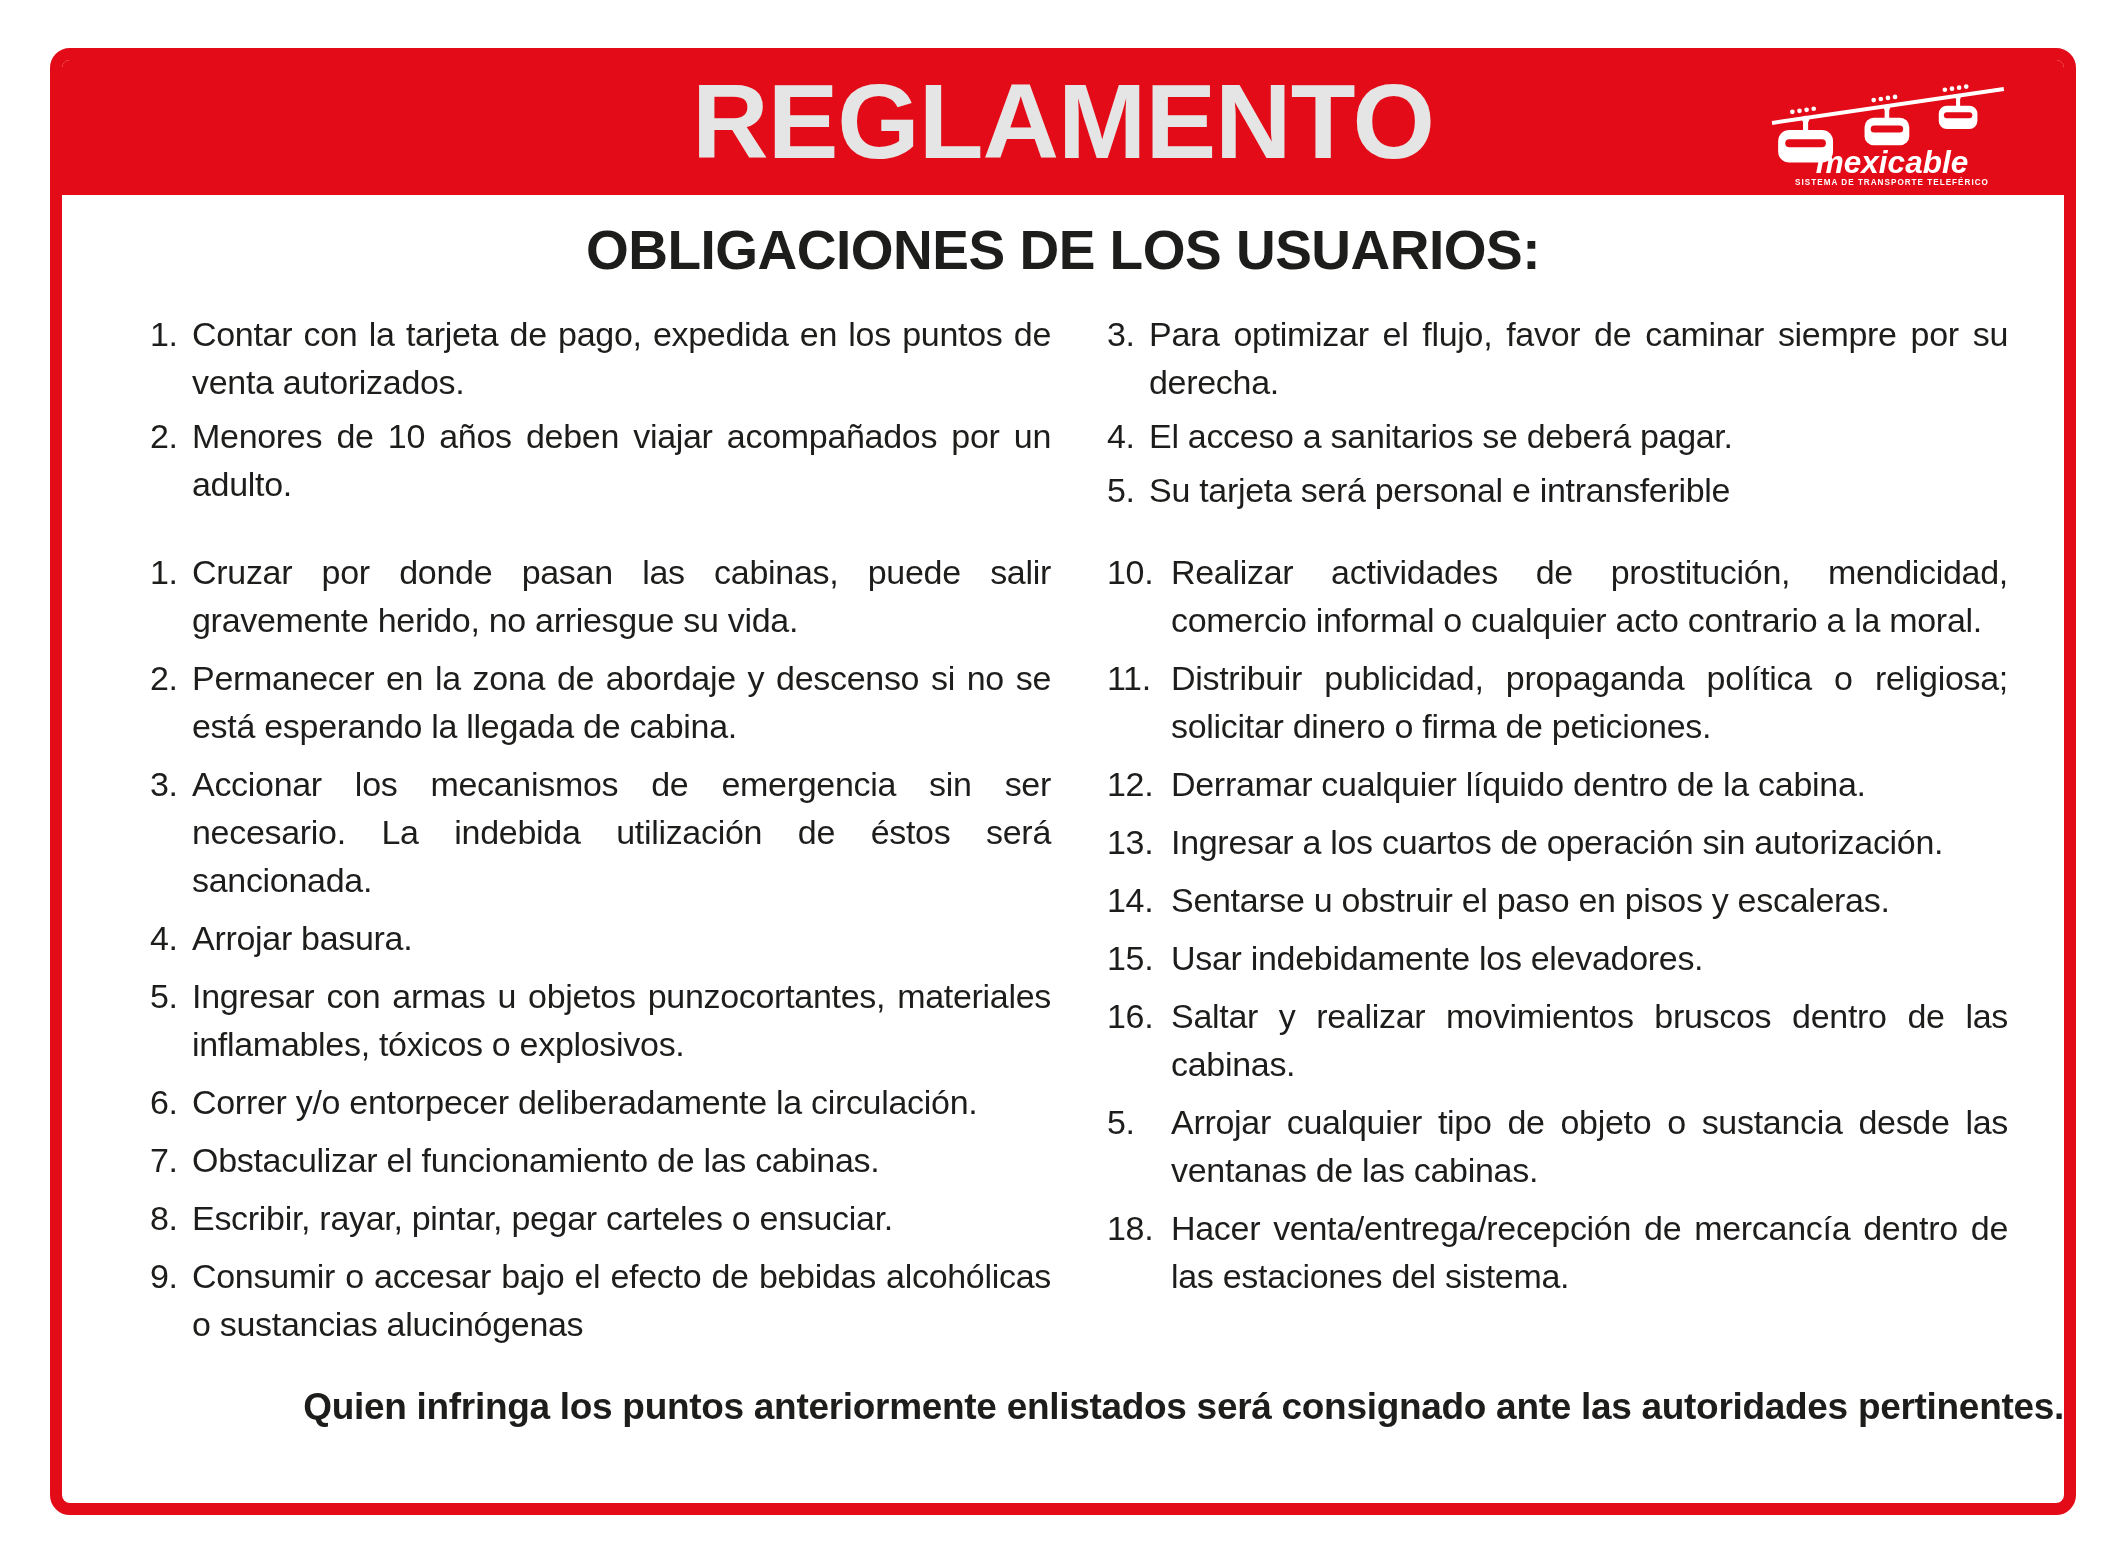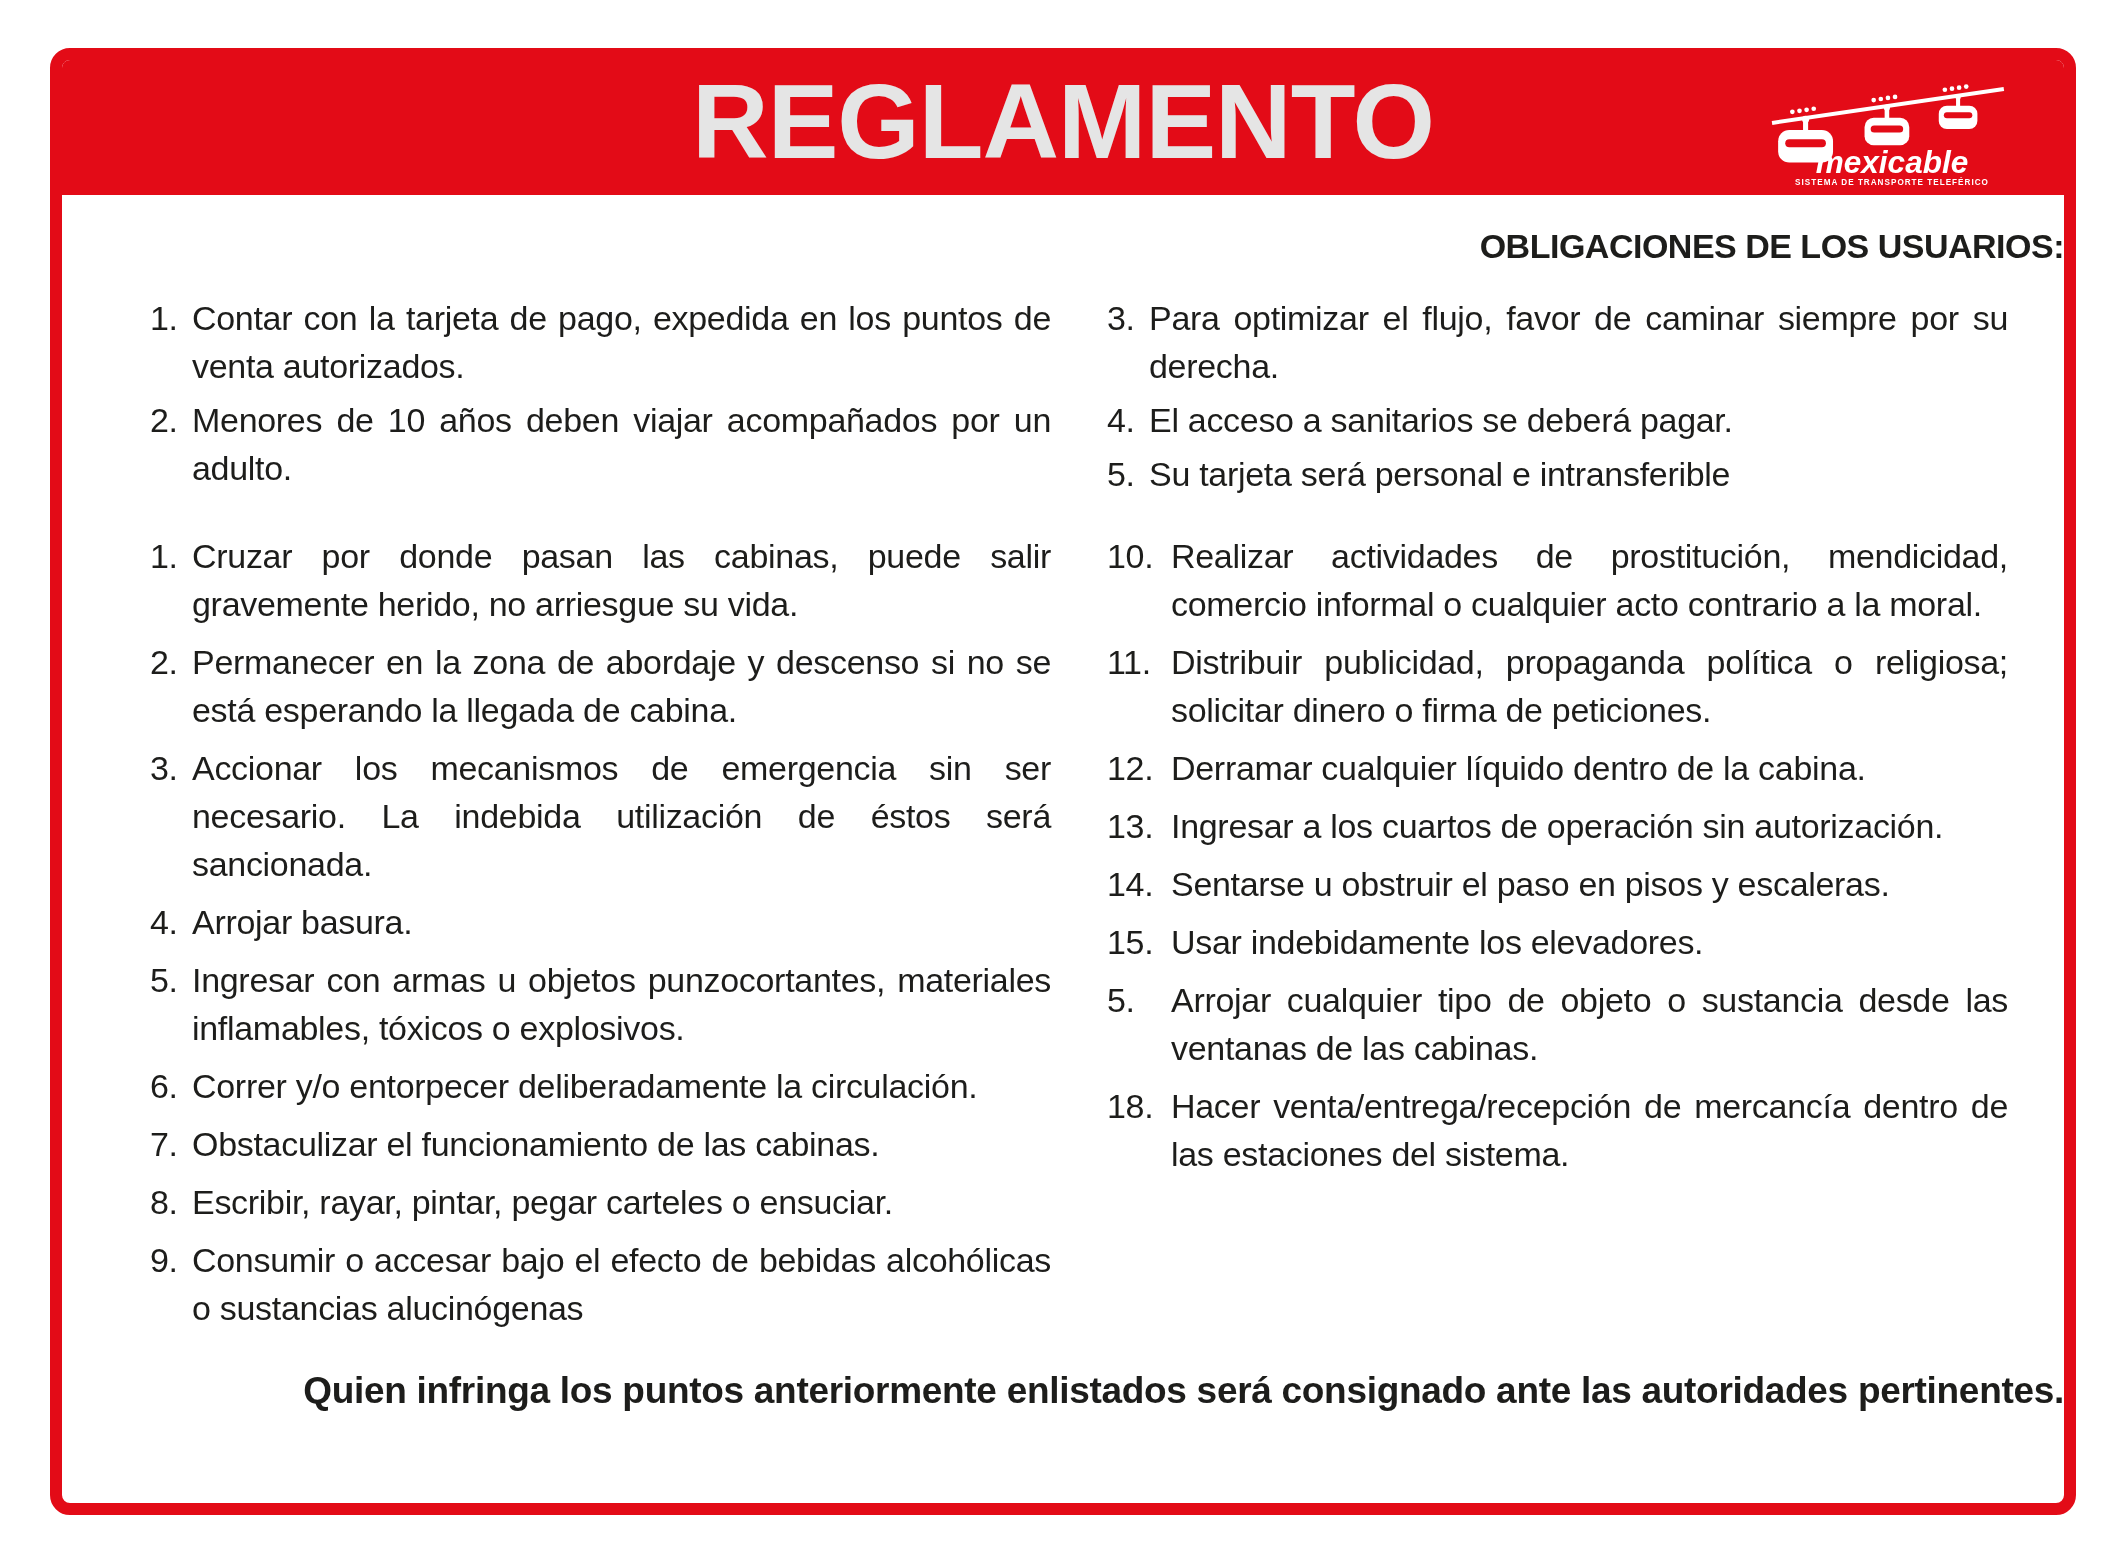--- a/index.html
+++ b/index.html
@@ -15,21 +15,21 @@
     display:flex; align-items:center; justify-content:center;
   }
   .title {
     color:#e5e5e5; font-weight:bold; font-size:106px; letter-spacing:-1px;
     margin-top:-10px;
   }
   .logo { position:absolute; right:52px; top:8px; width:244px; height:124px; }
   .section-heading {
     text-align:center; font-weight:bold; color:#1d1d1b; letter-spacing:-0.5px;
   }
-  .h-oblig { font-size:34px; margin-top:32px;text-align:right; }
+  .h-oblig { font-size:55px; margin-top:23px; }
   .h-prohib { font-size:46px; margin-top:50px; letter-spacing:-1px; }
   .list {
     display:grid; grid-template-columns:1fr 1fr; column-gap:56px;
     padding:0 56px 0 88px; margin-top:28px;
   }
   .item { display:flex; line-height:48px; font-size:34px; letter-spacing:-0.3px; }
   .o-list .item { margin-bottom:6px; }
   .p-list .item { margin-bottom:10px; }
   .num { flex:0 0 42px; }
   .num-wide { flex:0 0 64px; }
@@ -174,20 +174,24 @@
       </div>
       <div class="item">
         <span class="num num-wide">14.</span>
         <span class="txt">Sentarse u obstruir el paso en pisos y escaleras.</span>
       </div>
       <div class="item">
         <span class="num num-wide">15.</span>
         <span class="txt">Usar indebidamente los elevadores.</span>
       </div>
       <div class="item">
+        <span class="num num-wide">16.</span>
+        <span class="txt">Saltar y realizar movimientos bruscos dentro de las cabinas.</span>
+      </div>
+      <div class="item">
         <span class="num num-wide">5.</span>
         <span class="txt">Arrojar cualquier tipo de objeto o sustancia desde las ventanas de las cabinas.</span>
       </div>
       <div class="item">
         <span class="num num-wide">18.</span>
         <span class="txt">Hacer venta/entrega/recepción de mercancía dentro de las estaciones del sistema.</span>
       </div>
     </div>
   </div>
 

